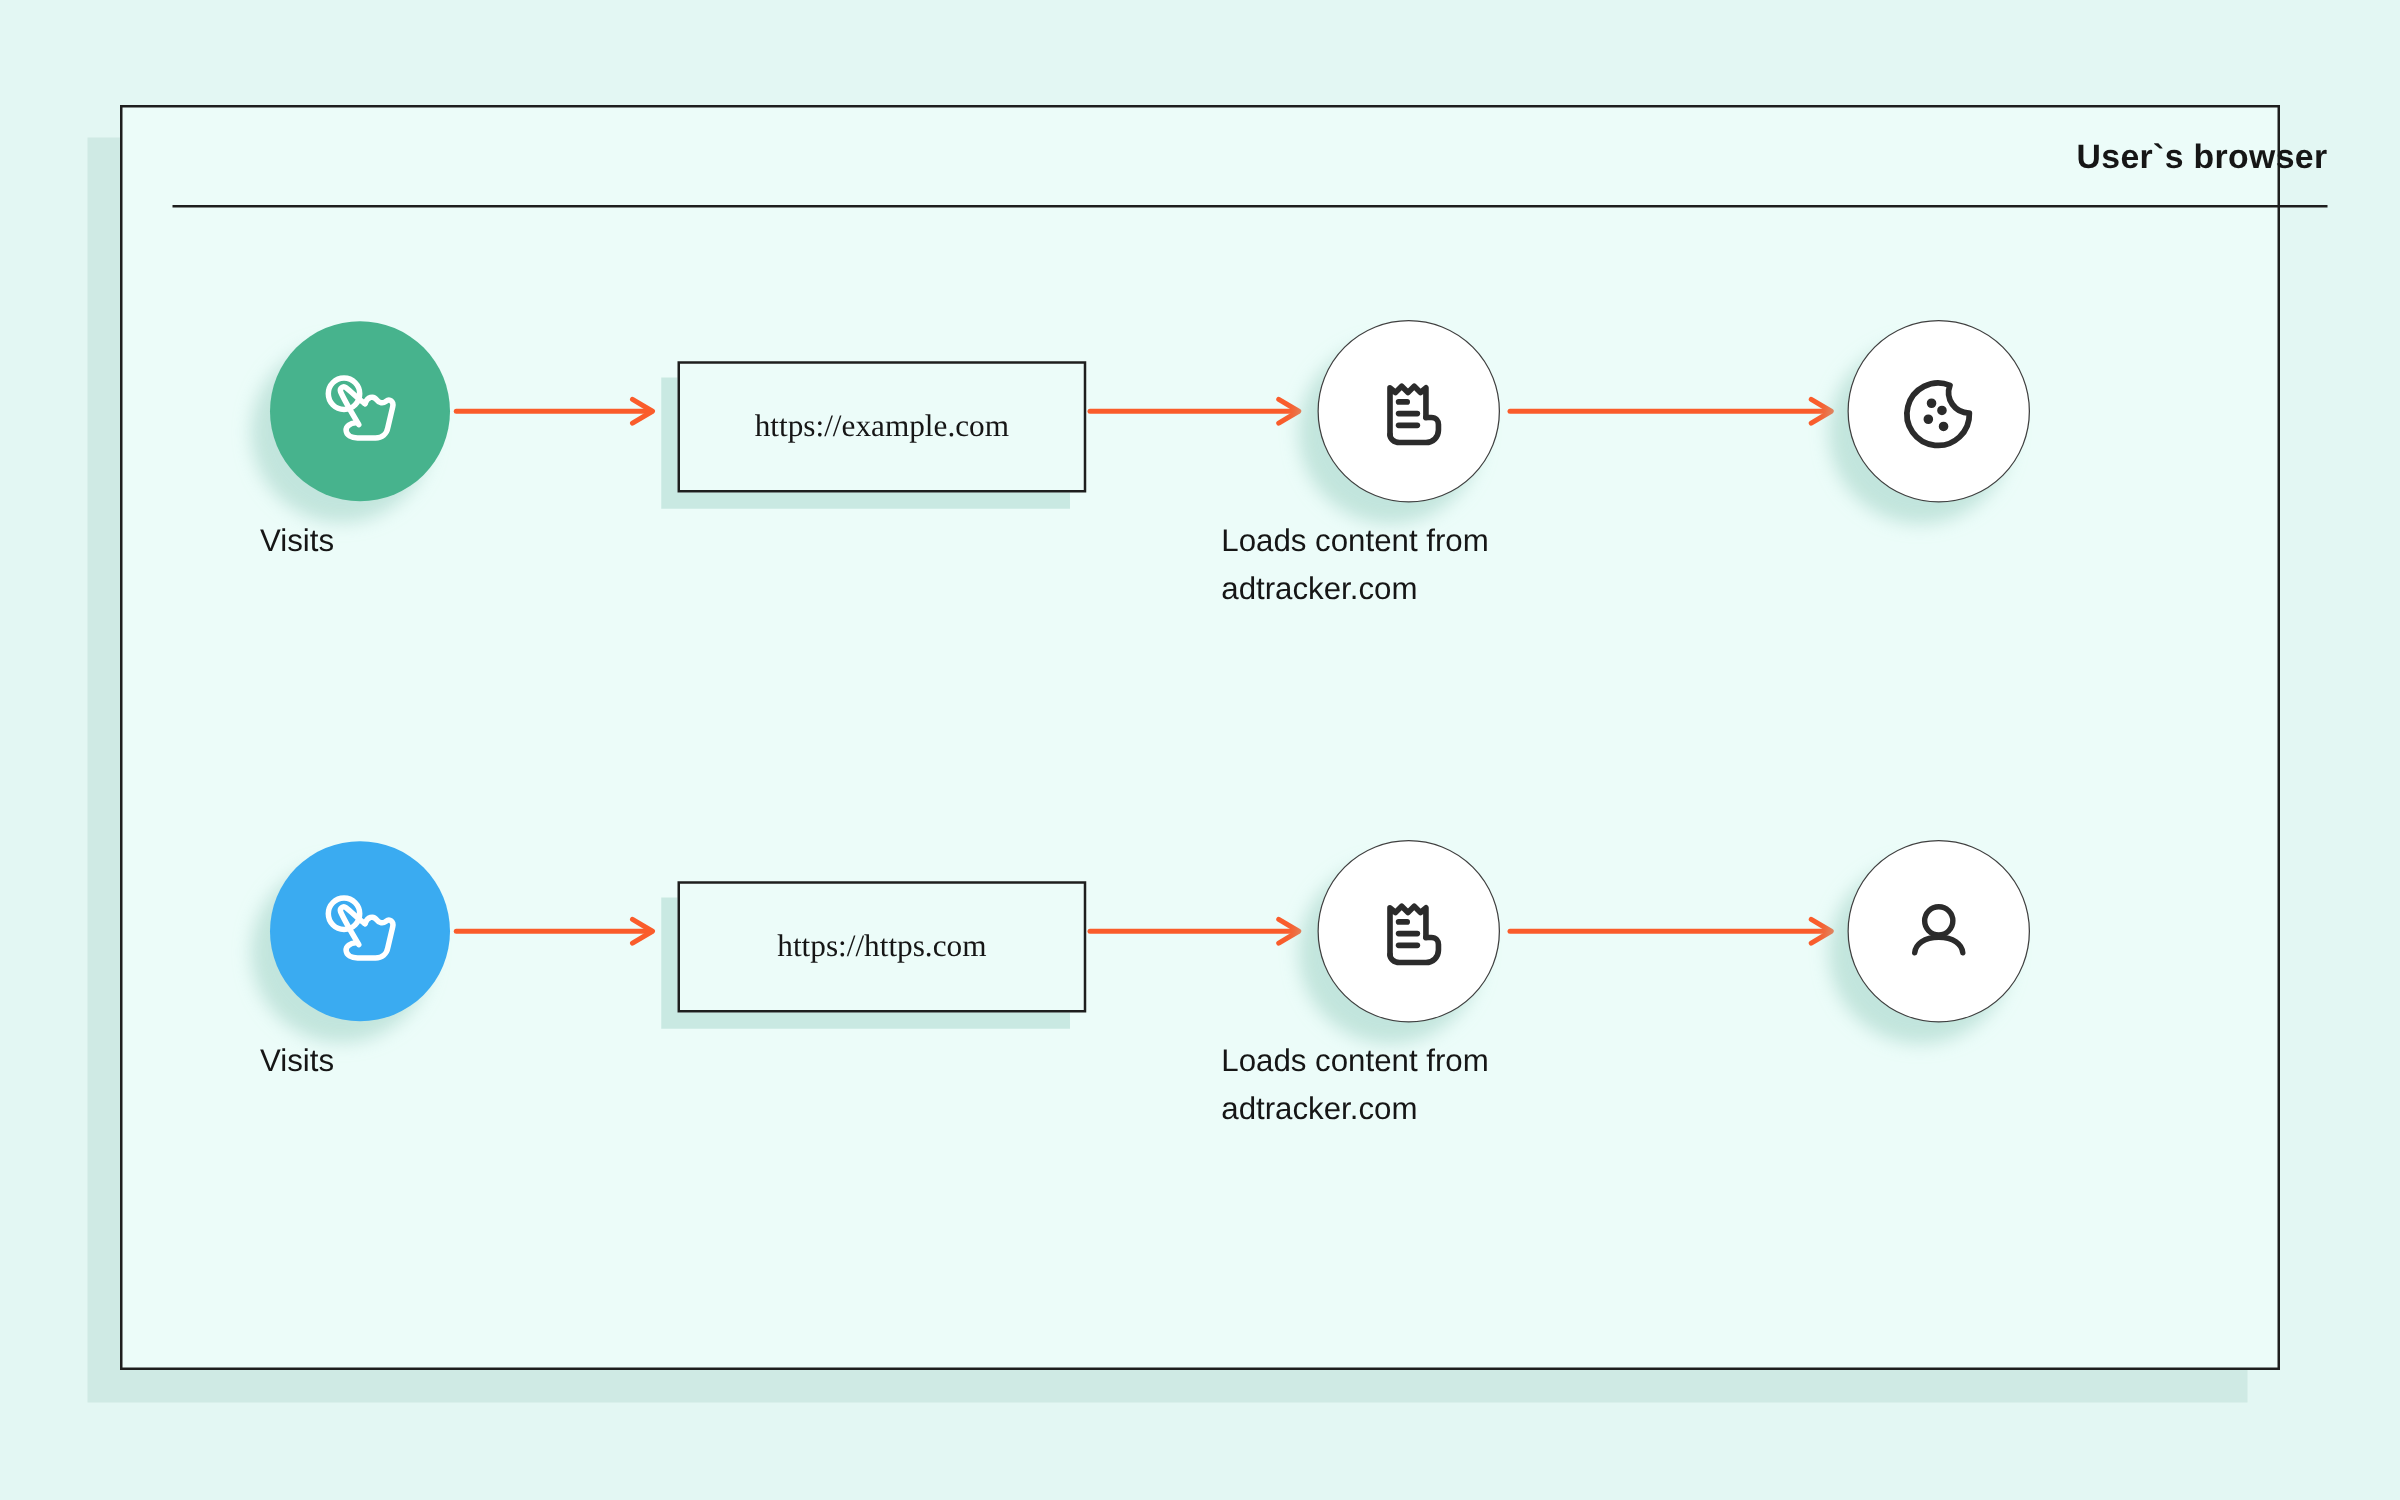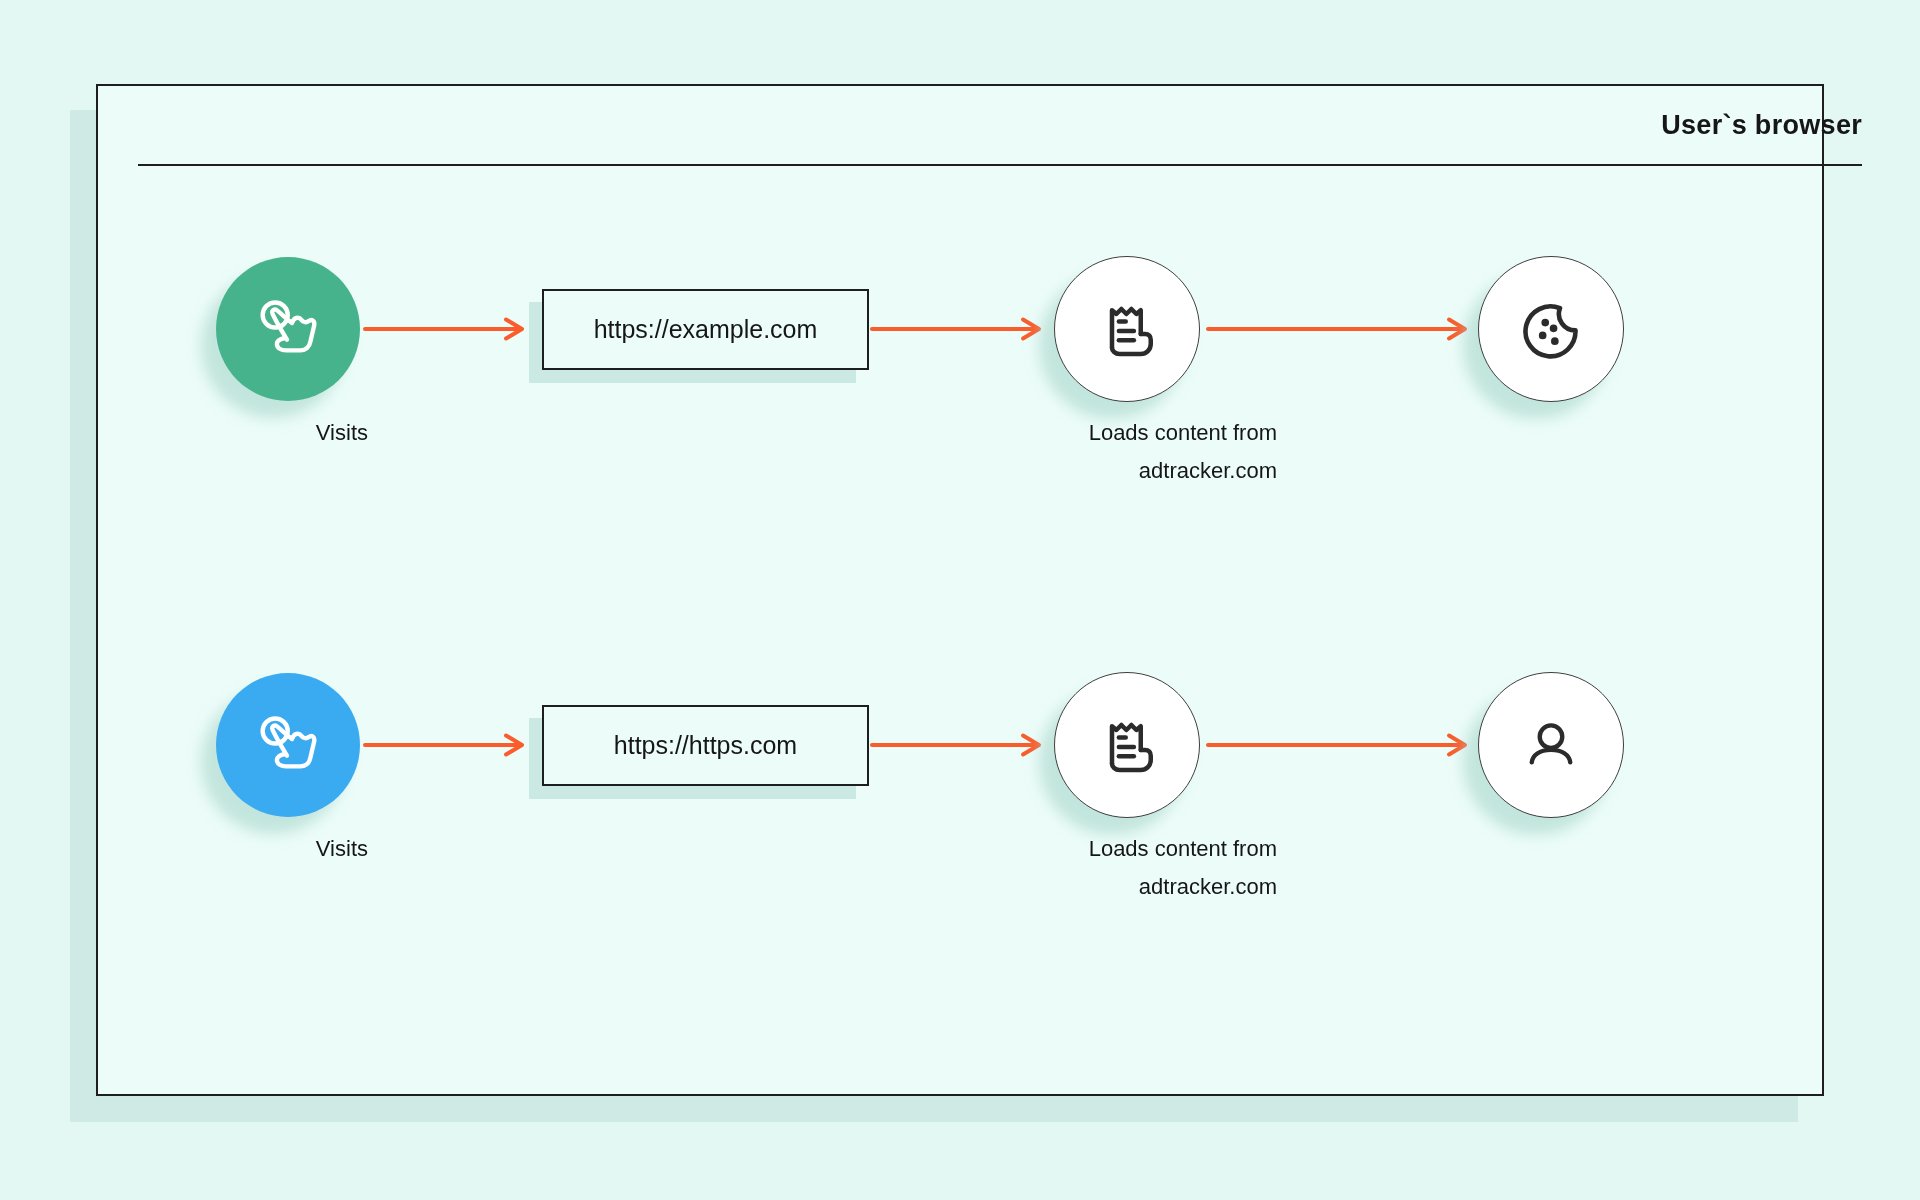--- a/index.html
+++ b/index.html
@@ -27,27 +27,27 @@
   .circle{position:absolute;border-radius:50%;display:flex;align-items:center;justify-content:center;}
   .circle.colored{width:144px;height:144px;box-shadow:-15px 17px 14px rgba(166,214,202,.6);}
   .circle.green{background:var(--visit-green);}
   .circle.blue{background:var(--visit-blue);}
   .circle.node{
     width:146px;height:146px;background:var(--node-bg);
     border:1.5px solid var(--node-border);box-sizing:border-box;
     box-shadow:-15px 17px 14px rgba(166,214,202,.6);
   }
   .urlbox{
-    position:absolute;width:327px;height:81px;background:var(--panel-bg);
+    position:absolute;width:327px;height:105px;background:var(--panel-bg);
     border:2px solid var(--panel-border);box-sizing:border-box;
     box-shadow:-13px 13px 0 #c9e9e2;
-    display:flex;align-items:center;justify-content:center;font-size:25px;
+    display:flex;align-items:center;justify-content:center;font-size:25px;font-family:Liberation Serif, serif;
   }
   .lbl{
-    position:absolute;text-align:right;font-size:22px;line-height:38px;
+    position:absolute;text-align:left;font-size:25px;line-height:38px;
     white-space:pre-line;
   }
   svg.arrow{position:absolute;color:var(--arrow);overflow:visible;}
   svg.arrow *{stroke:currentColor;stroke-width:4;fill:none;stroke-linecap:round;stroke-linejoin:round;}
   .icon svg{display:block;}
 </style>
 </head>
 <body>
 
 <div class="stage">

